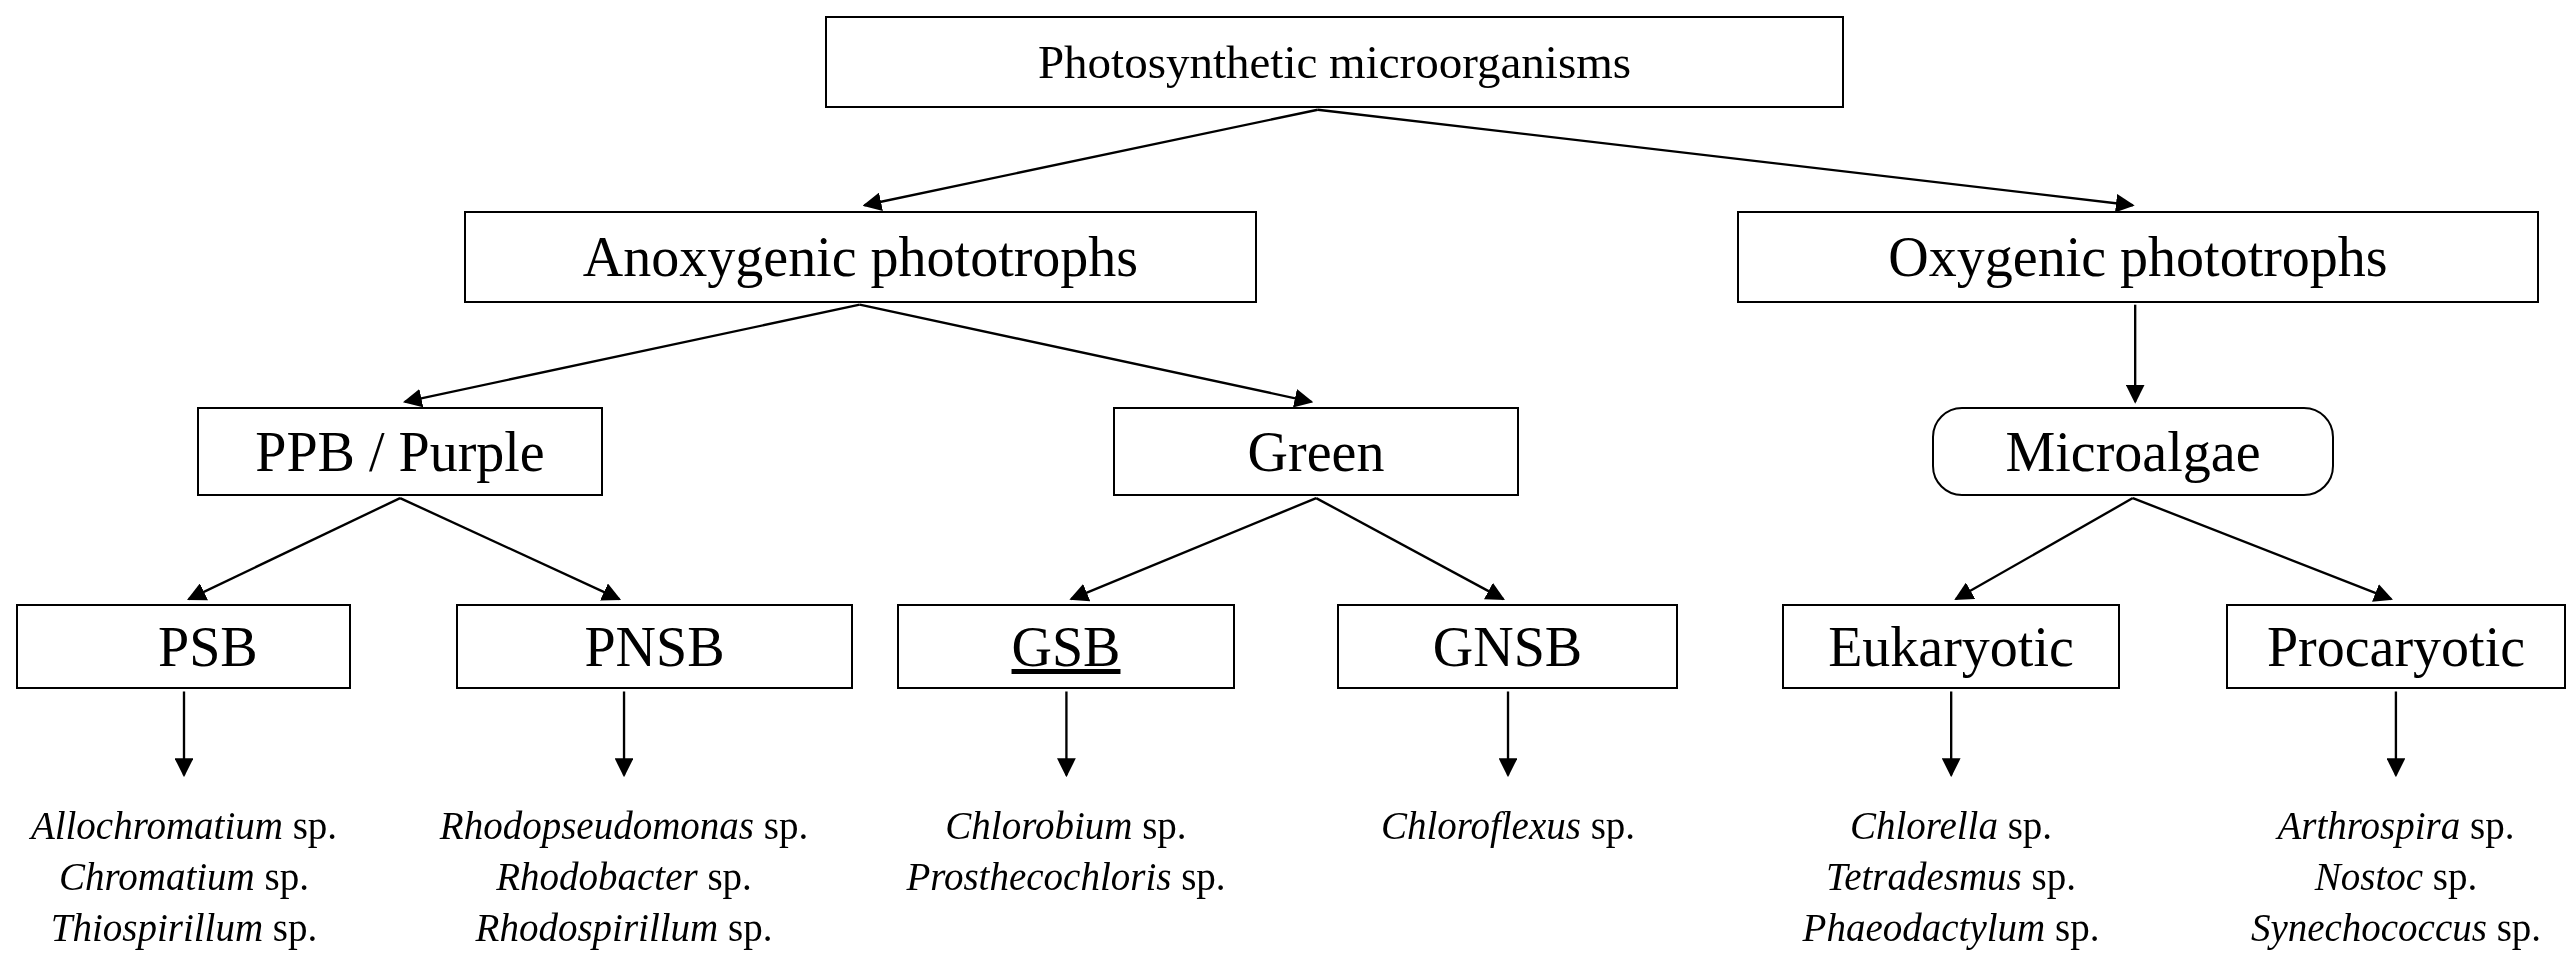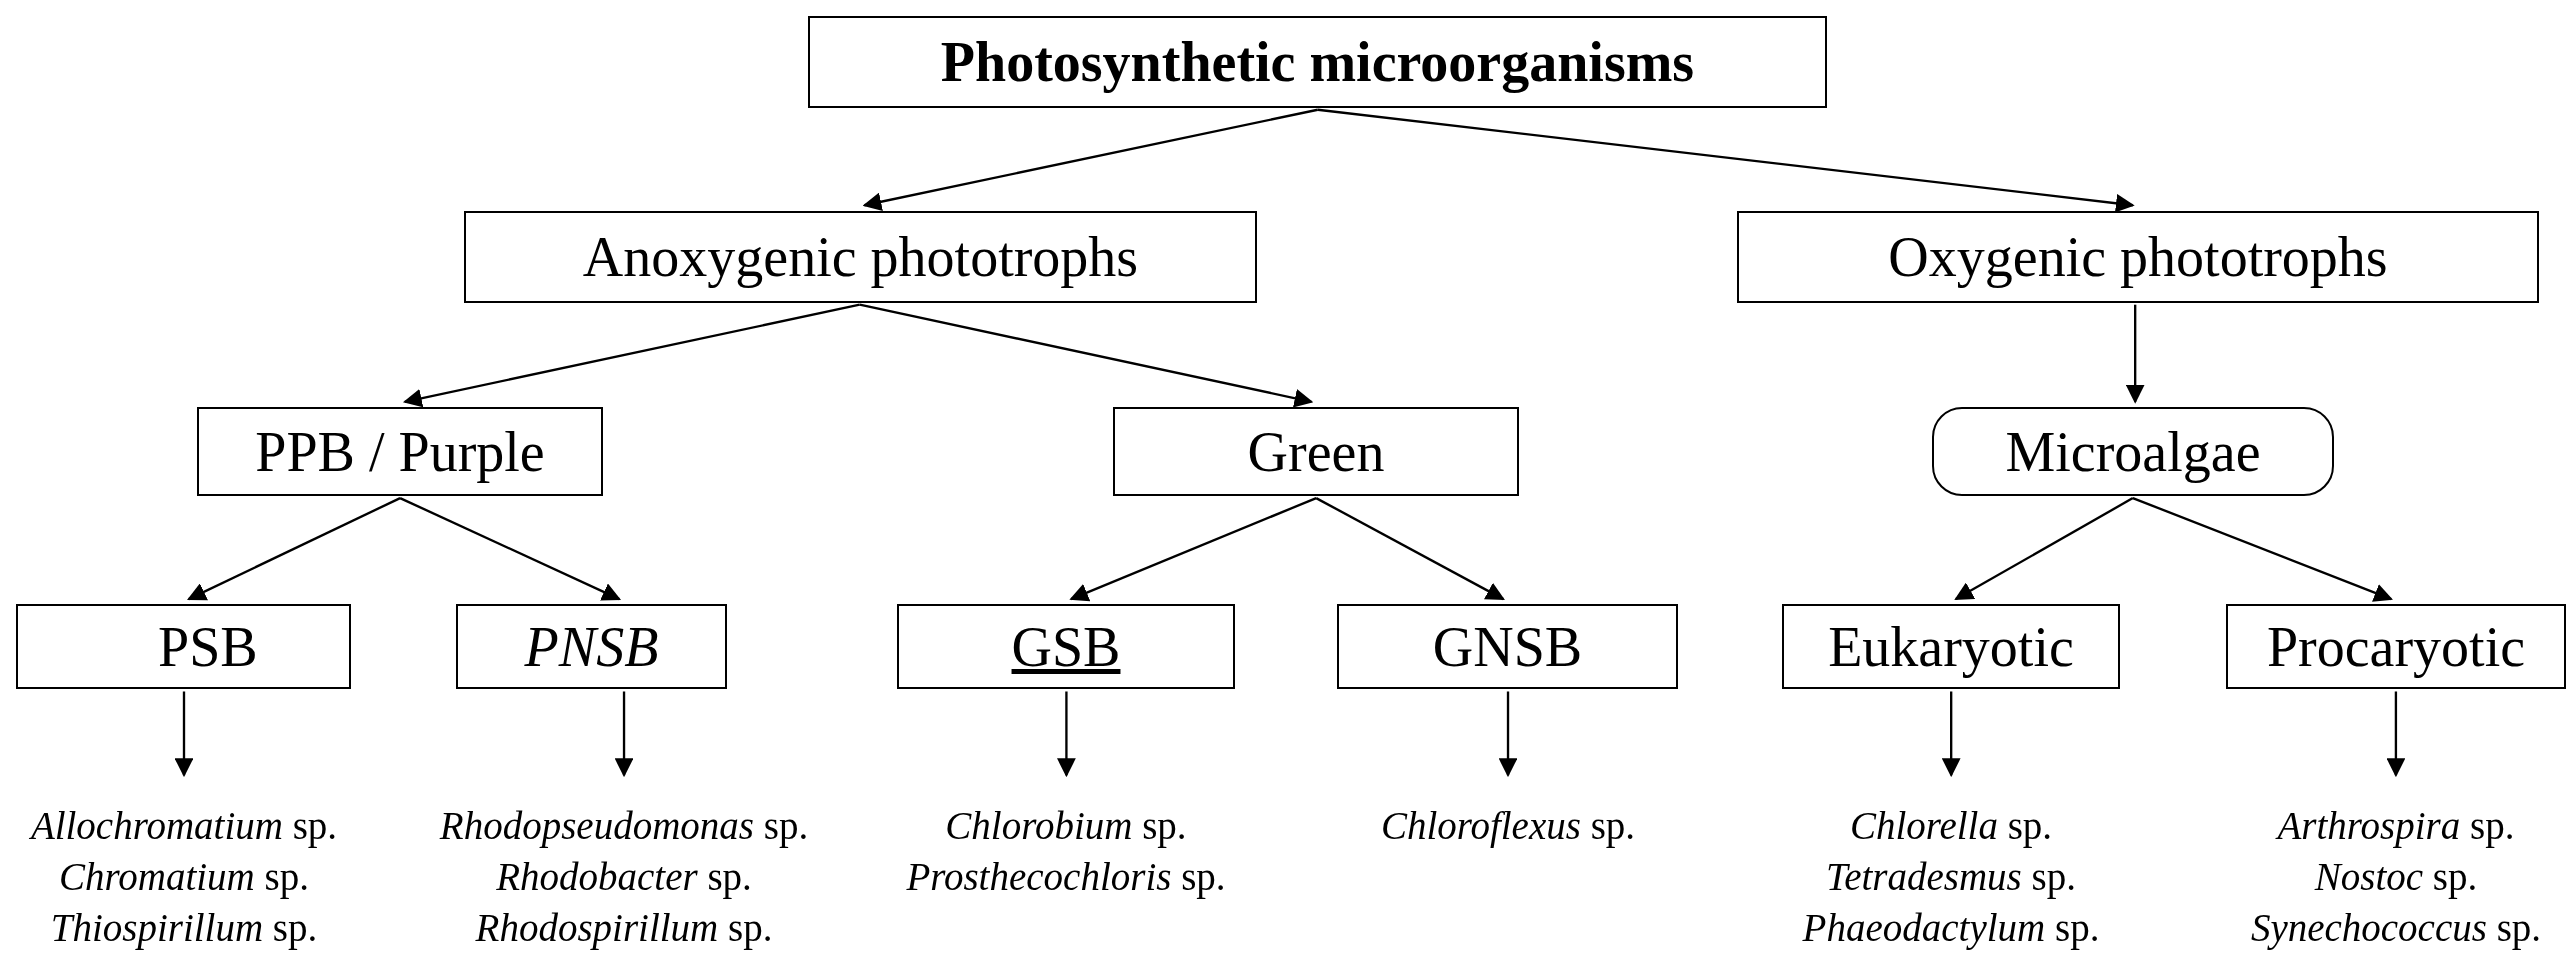--- a/index.html
+++ b/index.html
@@ -30,22 +30,23 @@
     border: 2.3px solid #000000;
     background: #ffffff;
     display: flex;
     align-items: center;
     justify-content: center;
     font-size: 56px;
     line-height: 1;
     white-space: nowrap;
   }
   .node.root {
-    font-weight: bold;
-    font-size: 56px;
+    font-weight: normal;
+    font-size: 47px;
+    margin-left: 17px;
   }
   .species {
     position: absolute;
     text-align: center;
     font-size: 39px;
     line-height: 51px;
     white-space: nowrap;
   }
   .species .genus {
     font-style: italic;
@@ -103,21 +104,21 @@
   <div class="node" style="left:1113px; top:407px; width:406px; height:89px;">
     <span>Green</span>
   </div>
   <div class="node" style="left:1932px; top:407px; width:402px; height:89px;border-radius:30px;">
     <span>Microalgae</span>
   </div>
 
   <div class="node" style="left:16.4px; top:604px; width:335px; height:85px;padding-left:48px;">
     <span>PSB</span>
   </div>
-  <div class="node" style="left:456px; top:604px; width:271px; height:85px;font-style:italic;">
+  <div class="node" style="left:456px; top:604px; width:397px; height:85px;">
     <span>PNSB</span>
   </div>
   <div class="node" style="left:897px; top:604px; width:338px; height:85px;text-decoration:underline;">
     <span>GSB</span>
   </div>
   <div class="node" style="left:1337px; top:604px; width:341px; height:85px;">
     <span>GNSB</span>
   </div>
   <div class="node" style="left:1782px; top:604px; width:338px; height:85px;">
     <span>Eukaryotic</span>

